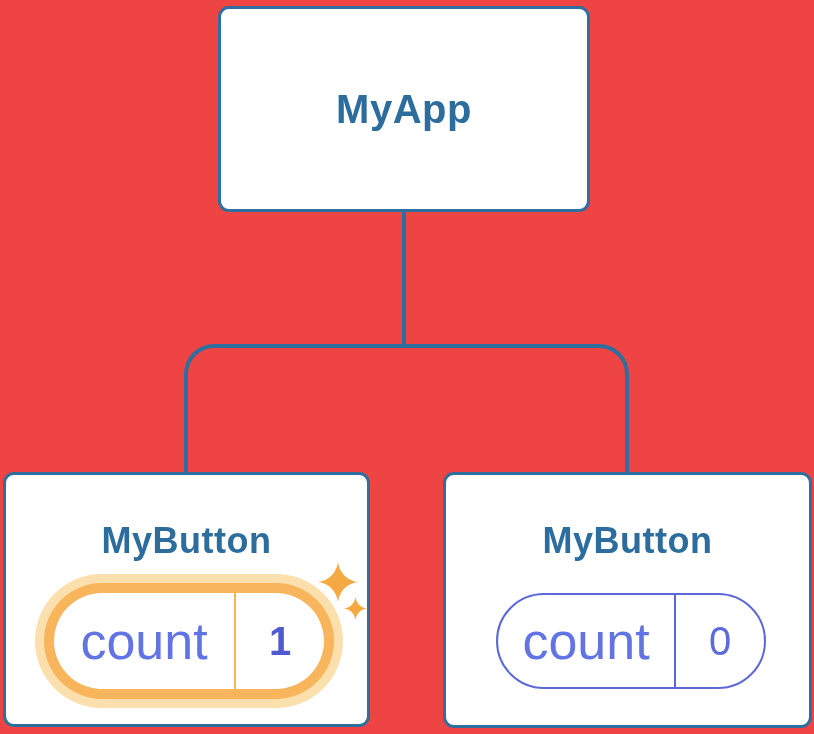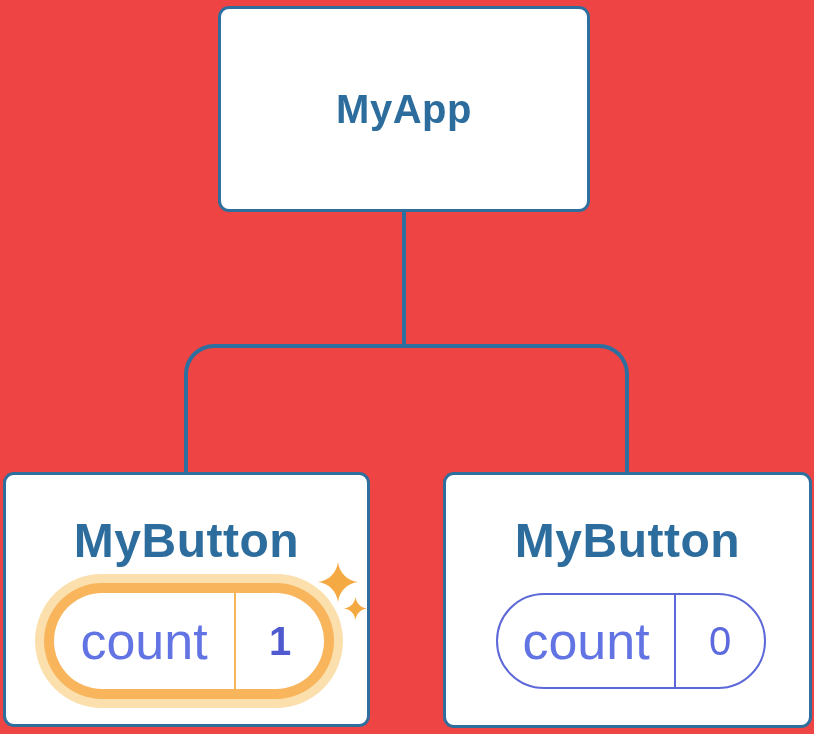--- a/index.html
+++ b/index.html
@@ -28,21 +28,21 @@
   .branch {
     position:absolute; left:184px; top:344px; width:445px; height:128px;
     border:4px solid #2d6f9f; border-bottom:none;
     border-radius:30px 30px 0 0; box-sizing:border-box;
   }
   .card-child { top:472px; width:367px; height:255px; }
   .card-child.left  { left:3px; }
   .card-child.right { left:443px; width:369px; height:256px; }
   .card-child .title {
     position:absolute; top:44px; left:0; width:100%;
-    text-align:center; font-size:48px; line-height:44px;
+    text-align:center; font-size:36px; line-height:44px;
   }
   .pill {
     position:absolute; top:118px; height:96px; width:270px;
     background:#ffffff; border-radius:999px;
     display:flex; align-items:stretch; box-sizing:border-box;
     overflow:hidden;
   }
   .pill.normal { left:50px; border:2px solid #5d68d8; }
   .pill.highlighted {
     left:48px;

